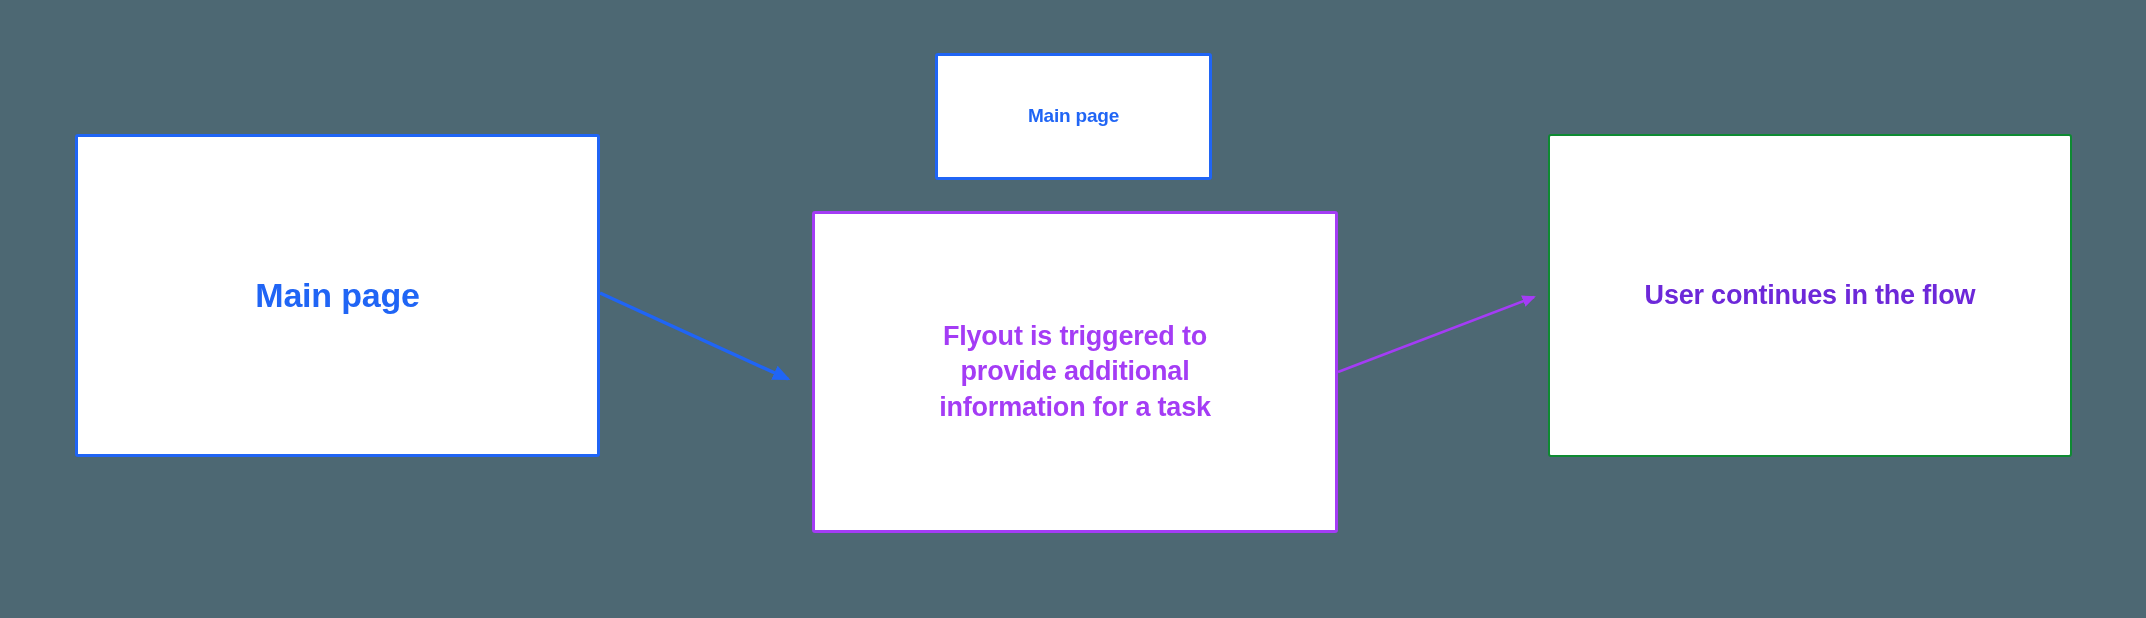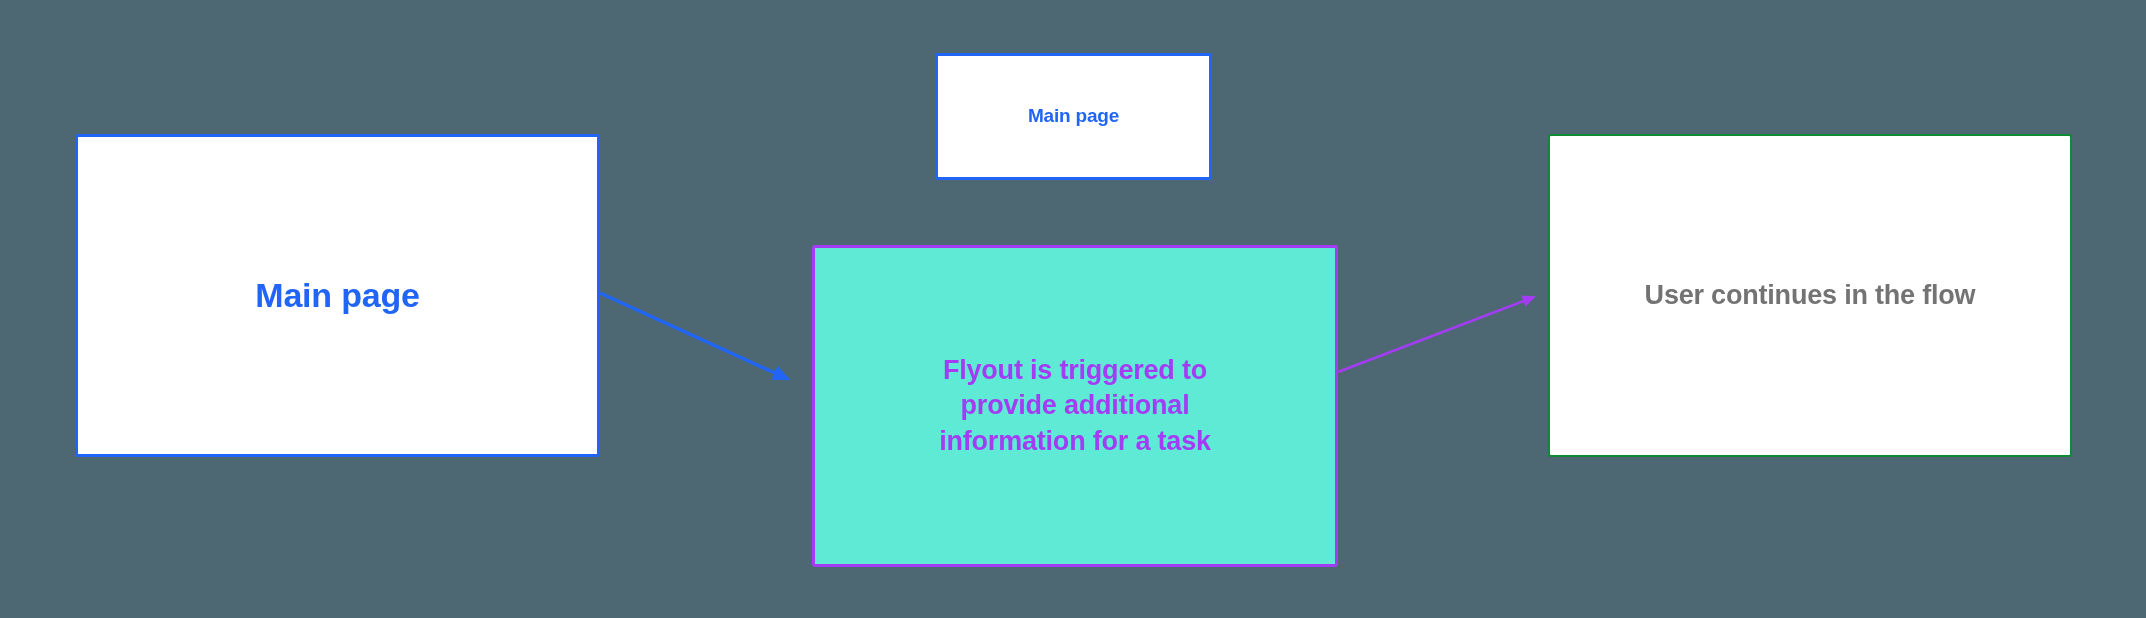--- a/index.html
+++ b/index.html
@@ -111,28 +111,28 @@
 <div id="canvas" style="width: 2146px; height: 618px; background: rgb(77, 104, 115);">
 
   <div class="card" id="card-main-page" style="border-color: rgb(32, 101, 245); background: rgb(255, 255, 255);">
     <span class="card-label" style="color: rgb(32, 101, 245);">Main page</span>
   </div>
 
   <div class="card" id="card-main-page-small" style="border-color: rgb(32, 101, 245); background: rgb(255, 255, 255);">
     <span class="card-label" style="color: rgb(32, 101, 245);">Main page</span>
   </div>
 
-  <div class="card" id="card-flyout" style="border-color: rgb(164, 60, 245); background: #5eead4; margin-top: 34px;">
+  <div class="card" id="card-flyout" style="border-color: rgb(164, 60, 245); background: #ffffff;">
     <span class="card-label" style="color: rgb(164, 60, 245);">Flyout is triggered to
 provide additional
 information for a task</span>
   </div>
 
   <div class="card" id="card-outcome" style="border-color: rgb(14, 138, 50); background: rgb(255, 255, 255);">
-    <span class="card-label" style="color: #737373;">User continues in the flow</span>
+    <span class="card-label" style="color: #6d28d9;">User continues in the flow</span>
   </div>
 
   <svg id="connectors" viewBox="0 0 2146 618">
     <defs>
       <marker id="arrow-blue" viewBox="0 0 10 10" refX="8.5" refY="5" markerWidth="5.2" markerHeight="5.2" orient="auto-start-reverse">
         <path d="M 0 0.6 L 10 5 L 0 9.4 z" fill="#2065f5"></path>
       </marker>
       <marker id="arrow-purple" viewBox="0 0 10 10" refX="8.5" refY="5" markerWidth="5.2" markerHeight="5.2" orient="auto-start-reverse">
         <path d="M 0 0.6 L 10 5 L 0 9.4 z" fill="#a43cf5"></path>
       </marker>

